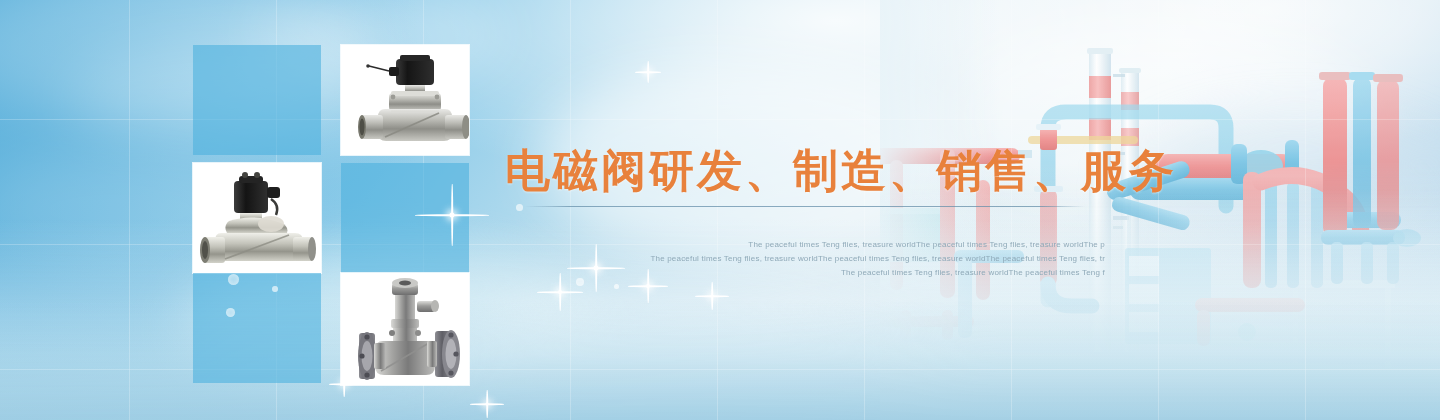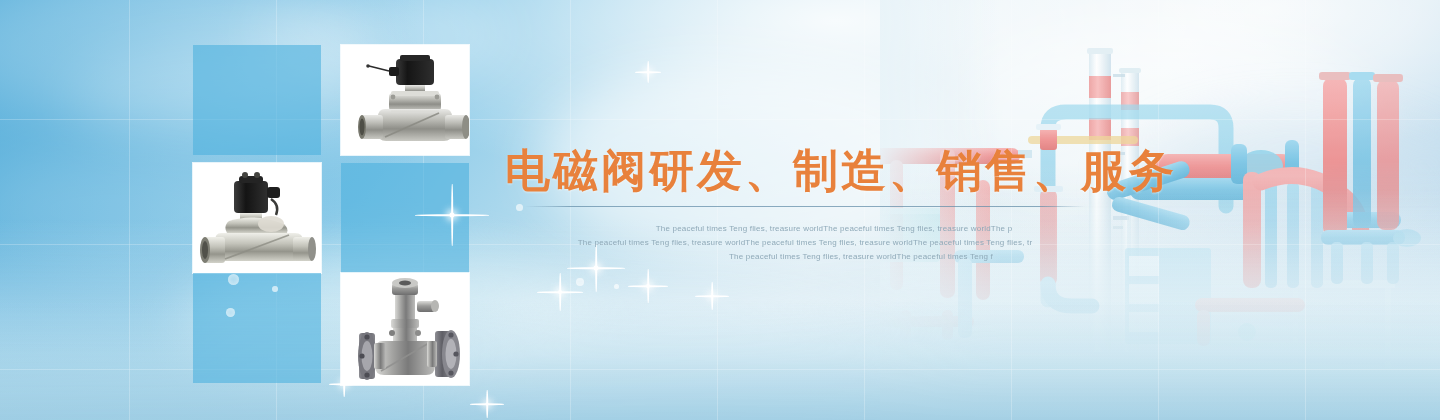--- a/index.html
+++ b/index.html
@@ -109,23 +109,24 @@
     margin:13px auto 0;height:1px;width:560px;
     background:linear-gradient(to right, rgba(110,150,175,0) 0%, rgba(103,144,170,.75) 8%, rgba(103,144,170,.75) 92%, rgba(110,150,175,0) 100%);
   }
   .subtitle{
     margin-top:11px;
     font-size:25px;line-height:1.1;font-weight:700;letter-spacing:1px;
     color:#3d6e93;white-space:nowrap;
     text-shadow:0 1px 2px rgba(255,255,255,.5);
   }
   .blurb{
-    margin-top:15px;
+    margin-top:31px;
     font-size:8px;line-height:1.75;color:#8fa9b8;
     letter-spacing:.2px;
+    text-align:right;
   }
   .blurb div{white-space:nowrap;}
   .blurb .l1{padding-left:58px;}
   .blurb .l2{padding-left:0px;}
   .blurb .l3{padding-left:112px;}
 
   
   .spark{position:absolute;pointer-events:none;}
   .spark i{
     position:absolute;left:50%;top:50%;transform:translate(-50%,-50%);

